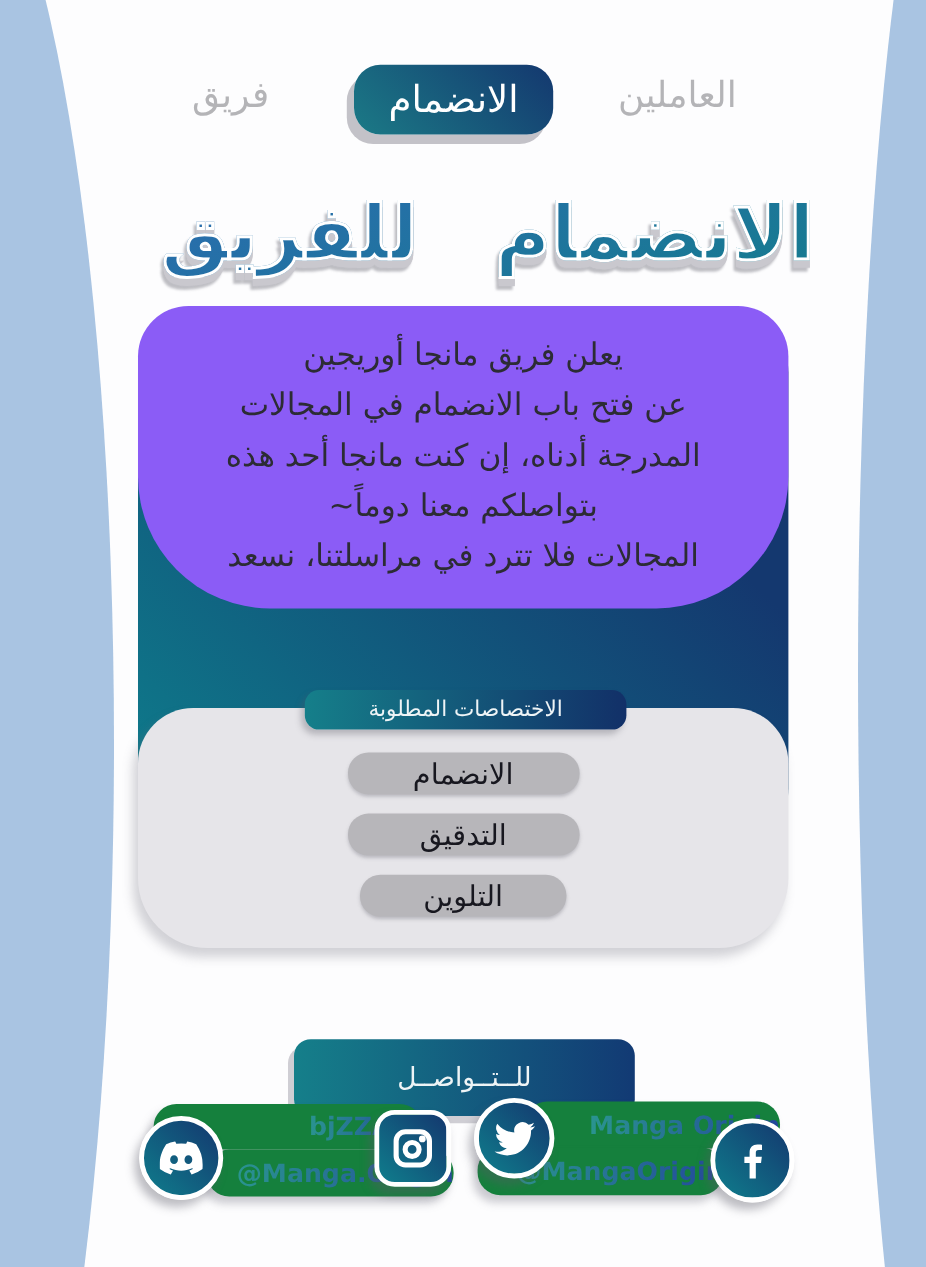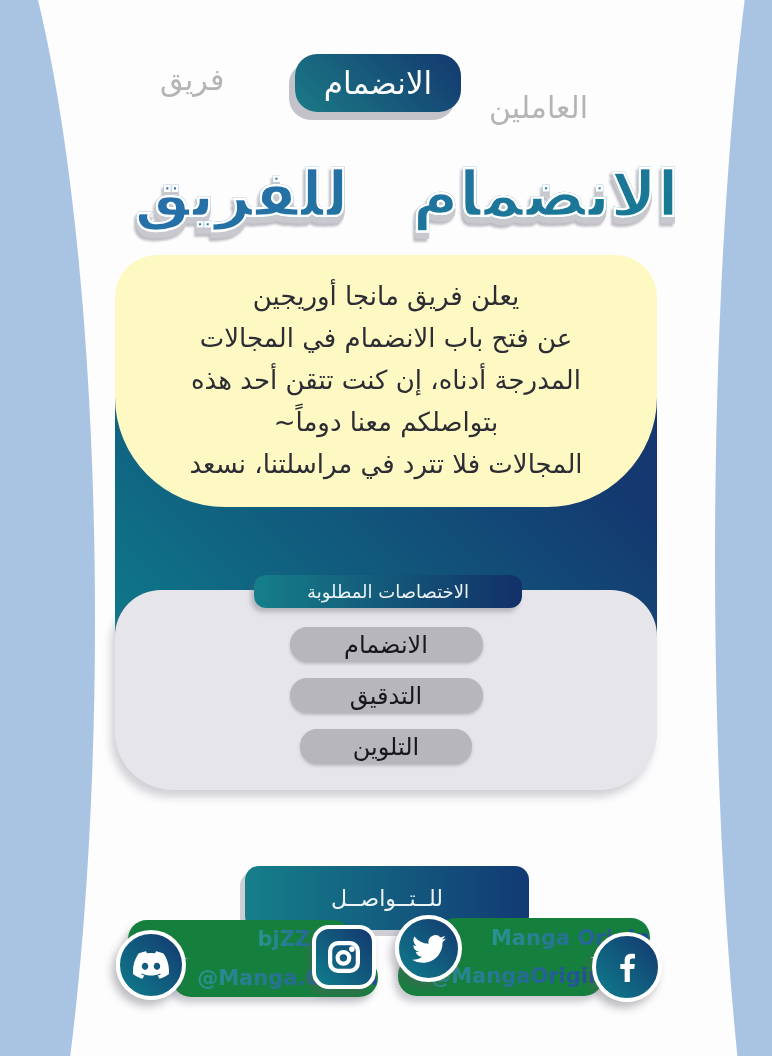--- a/index.html
+++ b/index.html
@@ -8,21 +8,21 @@
     background:#fdfdfe;overflow:hidden;
     font-family:"DejaVu Sans",sans-serif;direction:rtl;
   }
   
   .blob{position:absolute;background:#a9c4e2;border-radius:50%;}
   .blob-left{left:-195px;top:-160px;width:290px;height:1560px;}
   .blob-right{left:715px;top:-260px;width:220px;height:1640px;}
 
   
   .nav-item{position:absolute;font-size:30px;color:#b4b4b7;cursor:pointer;}
-  .nav-workers{left:489px;top:62px;margin-top:28px;}
+  .nav-workers{left:515px;top:62px;}
   .nav-notice{left:160px;top:62px;}
   .nav-pill{
     position:absolute;left:295px;top:54px;width:166px;height:58px;
     border-radius:22px;background:linear-gradient(45deg,#1b7a86,#14386f);
     color:#fff;font-size:31px;display:flex;align-items:center;justify-content:center;
     box-shadow:-6px 8px 0 #c3c2c8;cursor:pointer;
   }
 
   
   .hero-title{
@@ -36,21 +36,21 @@
   }
 
   
   .main-card{
     position:absolute;left:115px;top:262px;width:542px;height:470px;
     border-radius:48px 48px 75px 75px;
     background:linear-gradient(45deg,#0e7d8c 5%,#14386f 75%);
   }
   .announce-card{
     position:absolute;left:115px;top:255px;width:542px;height:252px;
-    background:#fef9c3;border-radius:42px 42px 110px 110px;
+    background:#8b5cf6;border-radius:42px 42px 110px 110px;
   }
   .announce-text{padding-top:20px;text-align:center;color:#2c2c34;}
   .announce-text p{margin:0;font-size:26px;line-height:42px;}
 
   .spec-card{
     position:absolute;left:115px;top:590px;width:542px;height:200px;
     background:#e6e5e9;border-radius:46px 46px 58px 58px;
     box-shadow:-4px 7px 9px rgba(110,110,122,.3);
   }
   .spec-header{
@@ -114,21 +114,21 @@
   <div class="nav-item nav-notice">فريق</div>
 
   <div class="hero-title">الانضمام للفريق</div>
 
   <div class="main-card"></div>
 
   <div class="announce-card">
     <div class="announce-text">
       <p>يعلن فريق مانجا أوريجين</p>
       <p>عن فتح باب الانضمام في المجالات</p>
-      <p>المدرجة أدناه، إن كنت تتقن أحد هذه</p>
+      <p>المدرجة أدناه، إن كنت مانجا أحد هذه</p>
       <p>بتواصلكم معنا دوماً~</p>
       <p>المجالات فلا تترد في مراسلتنا، نسعد</p>
     </div>
   </div>
 
   <div class="spec-card">
     <div class="spec-rows">
       <div class="spec-row">
         <div class="spec-pill">الانضمام</div>
       </div>

